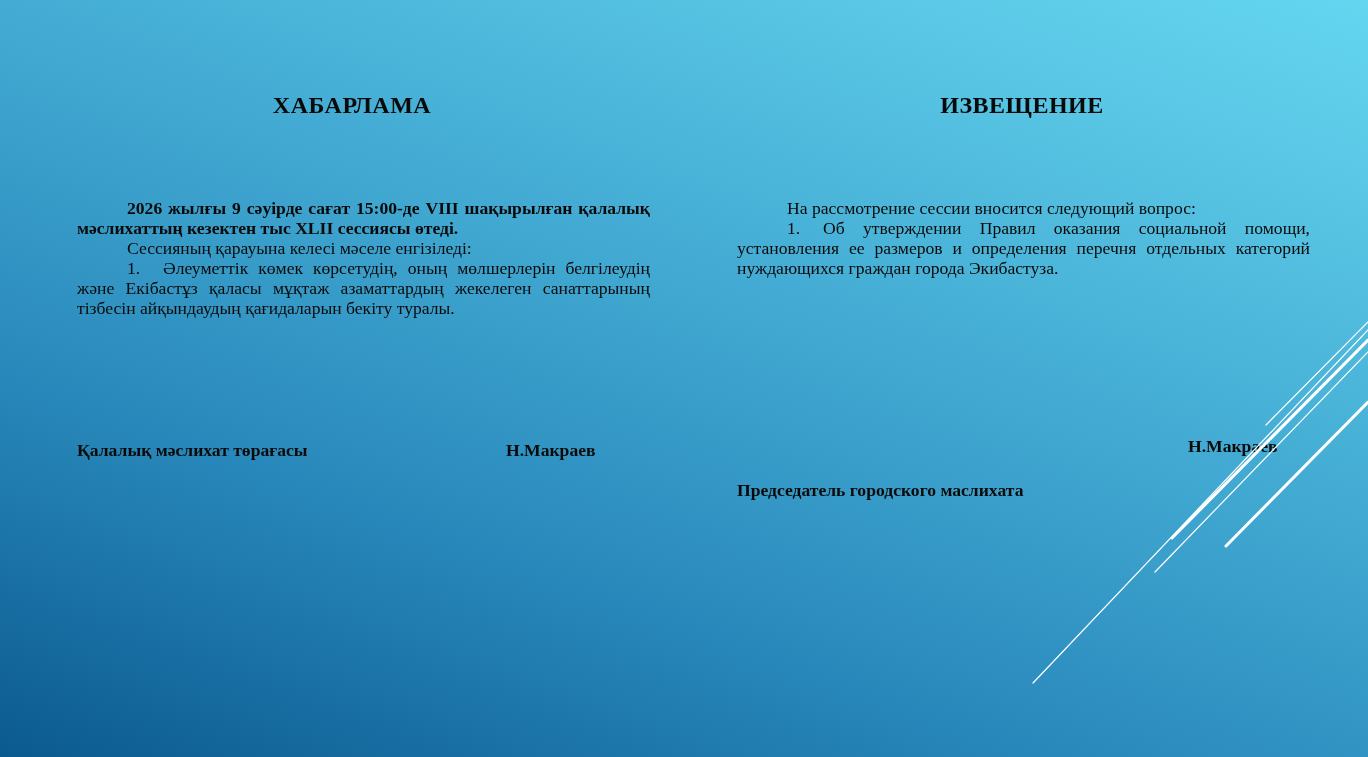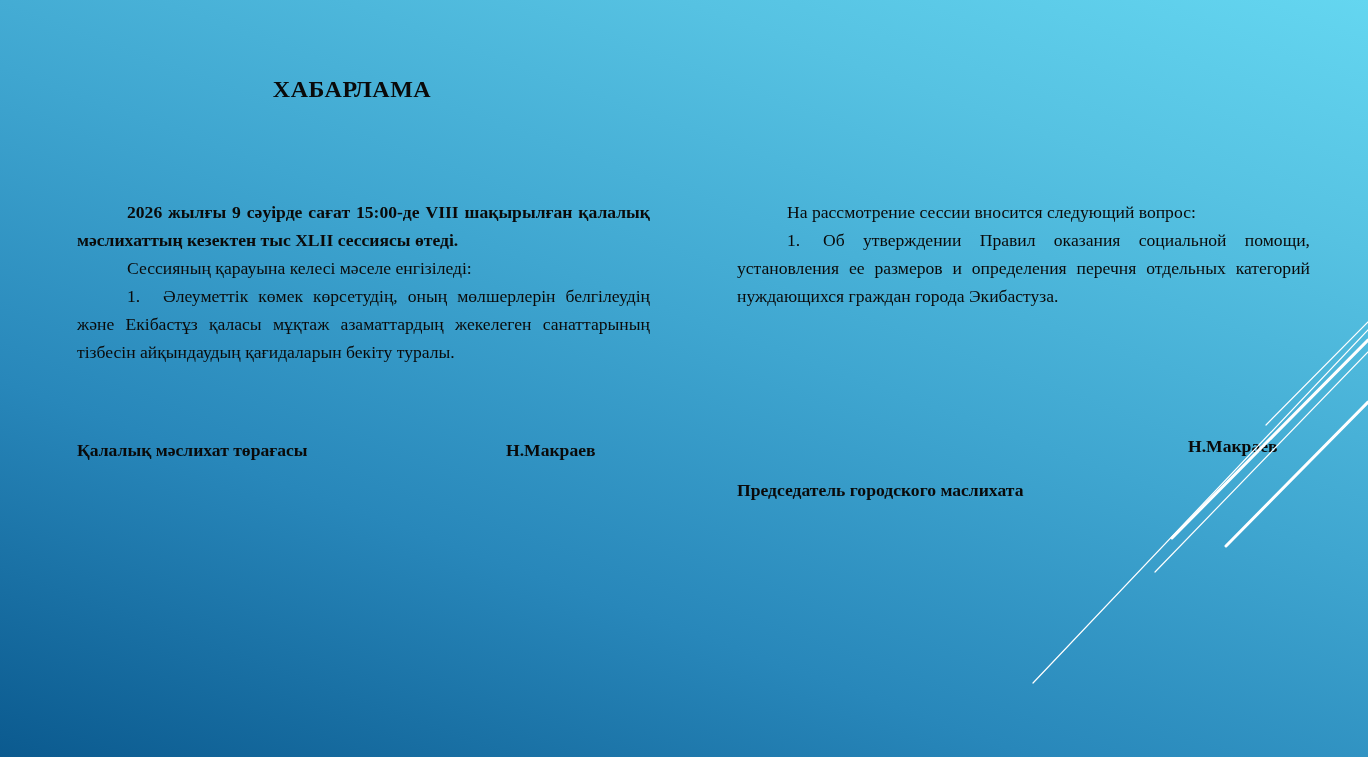--- a/index.html
+++ b/index.html
@@ -11,35 +11,35 @@
     }
     body {
       position: relative;
       background: linear-gradient(200deg, #64D6F0 0%, #56C2E2 20%, #3FA6D0 45%, #2887BA 70%, #0B5A8F 100%);
       font-family: "Liberation Serif", "DejaVu Serif", serif;
       color: #0a0a0a;
     }
     .slide { position: absolute; inset: 0; }
     .col-title {
       position: absolute;
-      top: 76px;
+      top: 92px;
       font-weight: bold;
       font-size: 24px;
       letter-spacing: 0.5px;
       text-align: center;
     }
     .title-kz { left: 150px; width: 404px; }
     .title-ru { left: 820px; width: 404px; }
 
     .body-block {
       position: absolute;
       top: 198px;
       width: 573px;
       font-size: 17.6px;
-      line-height: 28px;
+      line-height: 20px;
       text-align: justify;
     }
     .body-kz { left: 77px; }
     .body-ru { left: 737px; }
     .para { margin: 0; text-indent: 50px; }
     .para.bold { font-weight: bold; }
     .para .num { display: inline-block; width: 36px; text-indent: 0; }
 
     .sign {
       position: absolute;
@@ -51,20 +51,21 @@
     .sign-ru-label { left: 737px; top: 436px; margin-top: 44px; }
     .sign-ru-name { left: 1188px; top: 436px; }
     svg.deco { position: absolute; left: 0; top: 0; pointer-events: none; }
   </style>
 </head>
 <body>
 
 <div class="slide">
 
   <div class="col-title title-kz">ХАБАРЛАМА</div>
+  <div class="col-title title-ru">ИЗВЕЩЕНИЕ</div>
 
   <div class="body-block body-kz">
     <p class="para bold">2026 жылғы 9 сәуірде сағат 15:00-де VIII шақырылған қалалық мәслихаттың кезектен тыс XLII сессиясы өтеді.</p>
     <p class="para">Сессияның қарауына келесі мәселе енгізіледі:</p>
     <p class="para"><span class="num">1.</span><span>Әлеуметтік көмек көрсетудің, оның мөлшерлерін белгілеудің және Екібастұз қаласы мұқтаж азаматтардың жекелеген санаттарының тізбесін айқындаудың қағидаларын бекіту туралы.</span></p>
   </div>
 
   <div class="body-block body-ru">
     <p class="para">На рассмотрение сессии вносится следующий вопрос:</p>
     <p class="para"><span class="num">1.</span><span>Об утверждении Правил оказания социальной помощи, установления ее размеров и определения перечня отдельных категорий нуждающихся граждан города Экибастуза.</span></p>

